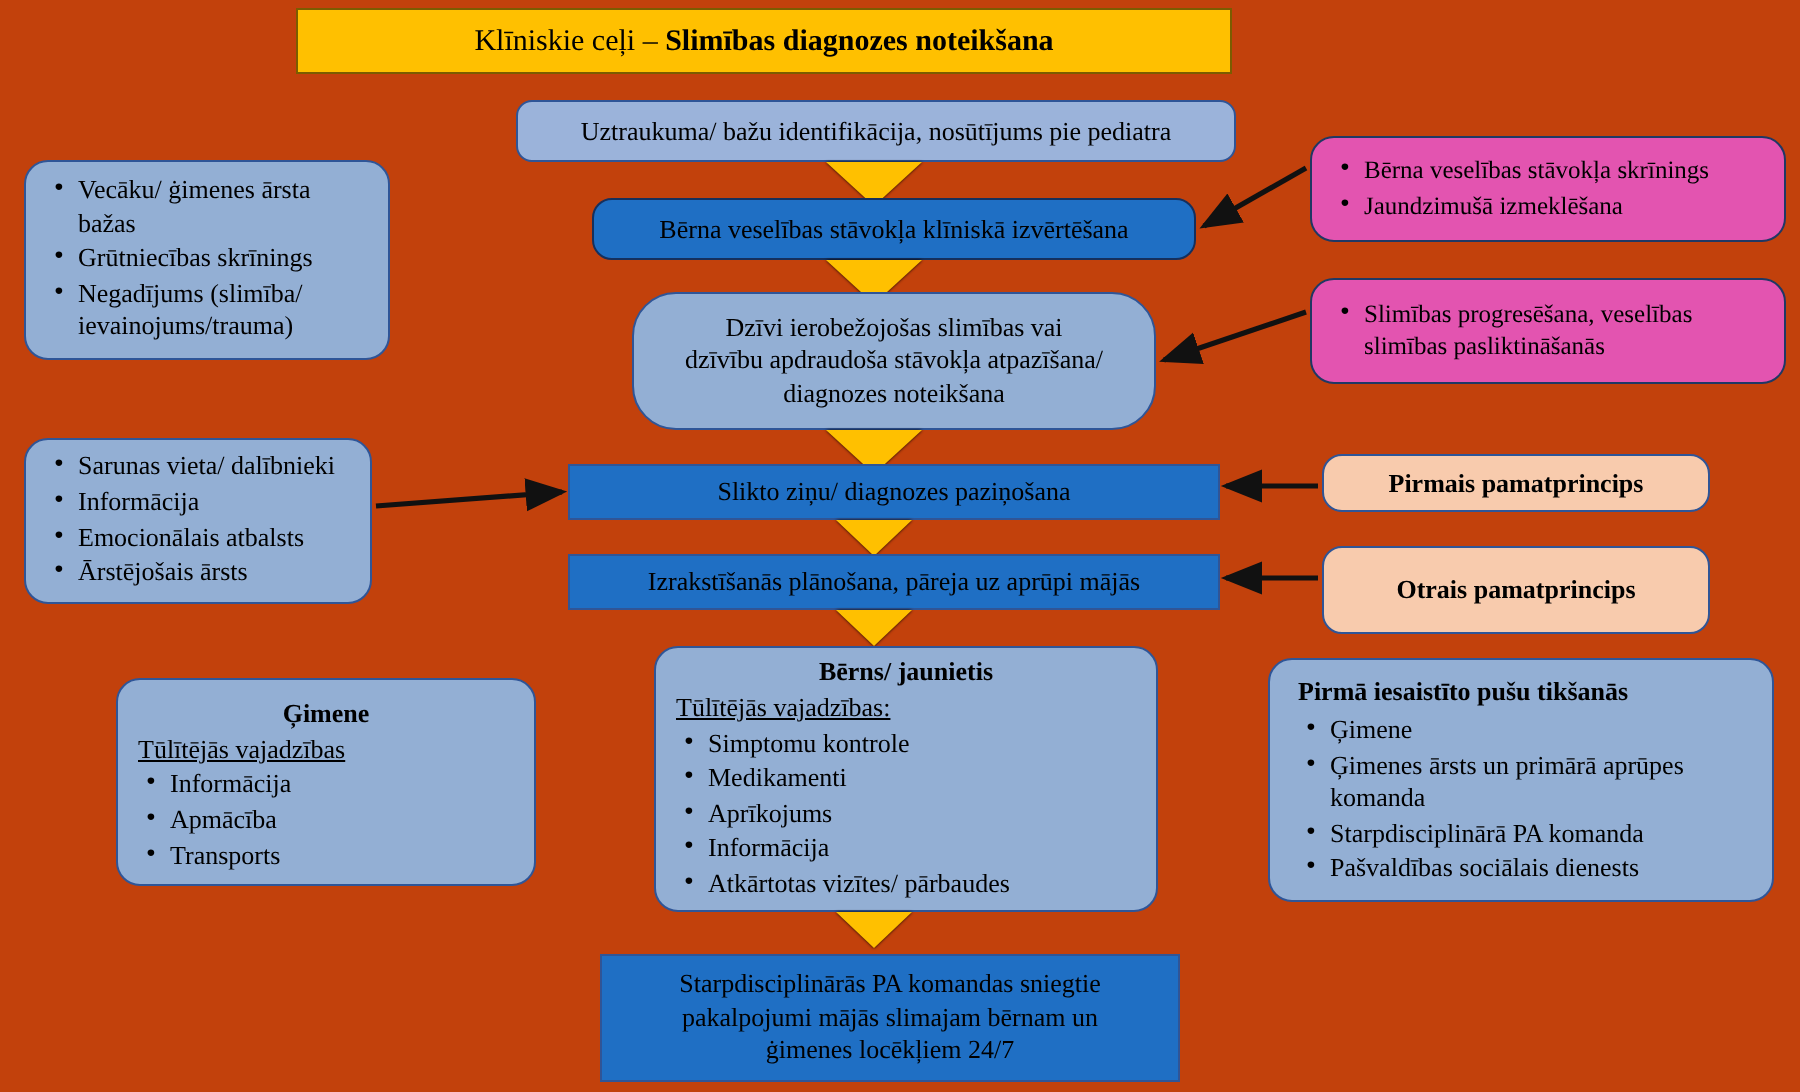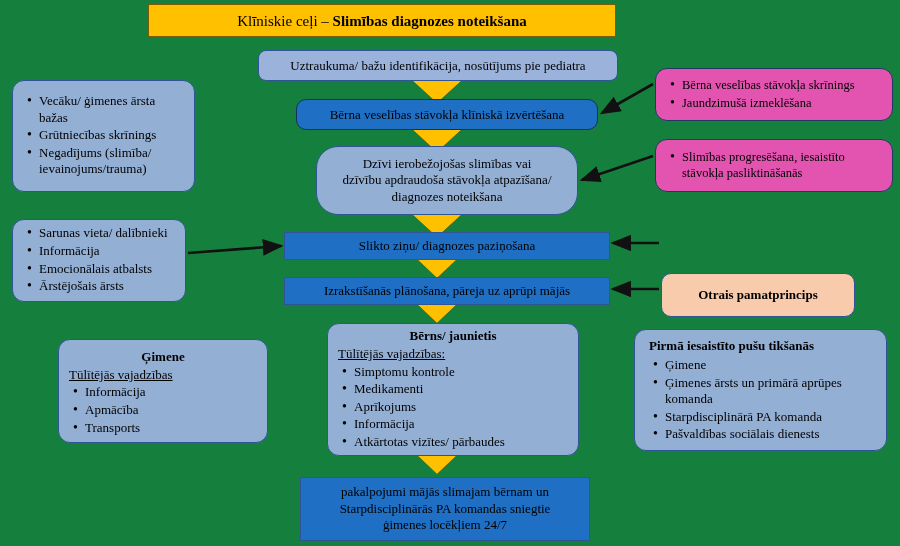--- a/index.html
+++ b/index.html
@@ -4,21 +4,21 @@
 <style>
   html, body {
     margin: 0;
     padding: 0;
     background: #ffffff;
   }
   #canvas {
     position: relative;
     width: 900px;
     height: 546px;
-    background: #15803d;
+    background: #c2410c;
     font-family: "Liberation Serif", "DejaVu Serif", serif;
     overflow: hidden;
   }
   .node {
     position: absolute;
     box-sizing: border-box;
     display: flex;
     flex-direction: column;
     justify-content: center;
     color: #000000;
@@ -153,21 +153,21 @@
 <body>
 
 <div id="canvas">
 
   <div class="node title-banner" style="left:148px; top:4px; width:468px; height:33px;">
     <div>
       <span class="normal">Klīniskie ceļi – </span><span class="bold">Slimības diagnozes noteikšana</span>
     </div>
   </div>
 
-  <div class="node lightblue" style="left:12px; top:80px; width:183px; height:112px;">
+  <div class="node lightblue" style="left:12px; top:80px; width:183px; height:100px;">
     <ul class="bul">
       <li>Vecāku/ ġimenes ārsta bažas</li>
       <li>Grūtniecības skrīnings</li>
       <li>
         <span>Negadījums (slimība/ ievainojums/trauma)</span>
       </li>
     </ul>
   </div>
 
   <div class="node paleblue-bar" style="left:258px; top:50px; width:360px; height:31px;">
@@ -190,39 +190,42 @@
   <div class="yarrow" style="left:413px; top:130px;"></div>
 
   <div class="node lightblue flat" style="left:316px; top:146px; width:262px; height:69px; text-align:center;">
     <div>Dzīvi ierobežojošas slimības vai</div>
     <div>dzīvību apdraudoša stāvokļa atpazīšana/</div>
     <div>diagnozes noteikšana</div>
   </div>
 
   <div class="node pink" style="left:655px; top:139px; width:238px; height:53px;">
     <ul class="bul">
-      <li>Slimības progresēšana, iesaistīto stāvokļa pasliktināšanās</li>
+      <li>Slimības progresēšana, veselības slimības pasliktināšanās</li>
     </ul>
   </div>
 
   <div class="yarrow" style="left:413px; top:215px;"></div>
 
   <div class="node lightblue" style="left:12px; top:219px; width:174px; height:83px;">
     <ul class="bul">
       <li>Sarunas vieta/ dalībnieki</li>
       <li>Informācija</li>
       <li>Emocionālais atbalsts</li>
       <li>Ārstējošais ārsts</li>
     </ul>
   </div>
 
   <div class="node darkblue-rect" style="left:284px; top:232px; width:326px; height:28px;">
     <div>Slikto ziņu/ diagnozes paziņošana</div>
   </div>
 
+  <div class="node peach" style="left:661px; top:227px; width:194px; height:29px;">
+    <div>Pirmais pamatprincips</div>
+  </div>
 
   <div class="yarrow small" style="left:418px; top:260px;"></div>
 
   <div class="node darkblue-rect" style="left:284px; top:277px; width:326px; height:28px;">
     <div>Izrakstīšanās plānošana, pāreja uz aprūpi mājās</div>
   </div>
 
   <div class="node peach" style="left:661px; top:273px; width:194px; height:44px;">
     <div>Otrais pamatprincips</div>
   </div>
@@ -259,22 +262,22 @@
         <span>Ģimenes ārsts un primārā aprūpes komanda</span>
       </li>
       <li>Starpdisciplinārā PA komanda</li>
       <li>Pašvaldības sociālais dienests</li>
     </ul>
   </div>
 
   <div class="yarrow small" style="left:418px; top:456px;"></div>
 
   <div class="node darkblue-rect" style="left:300px; top:477px; width:290px; height:64px;">
+    <div>Starpdisciplinārās PA komandas sniegtie</div>
     <div>pakalpojumi mājās slimajam bērnam un</div>
-    <div>Starpdisciplinārās PA komandas sniegtie</div>
     <div>ġimenes locēkļiem 24/7</div>
   </div>
 
   <svg class="diag" style="left:0; top:0; width:900px; height:546px;">
     <defs>
       <marker id="ah" markerWidth="9" markerHeight="9" refX="7" refY="3.2" orient="auto">
         <path d="M0,0 L8,3.2 L0,6.4 z" fill="#111111"></path>
       </marker>
 
     <line x1="193" y1="110" x2="256" y2="68" stroke="#111111" stroke-width="2.6" marker-end="url(#ah)"></line>

